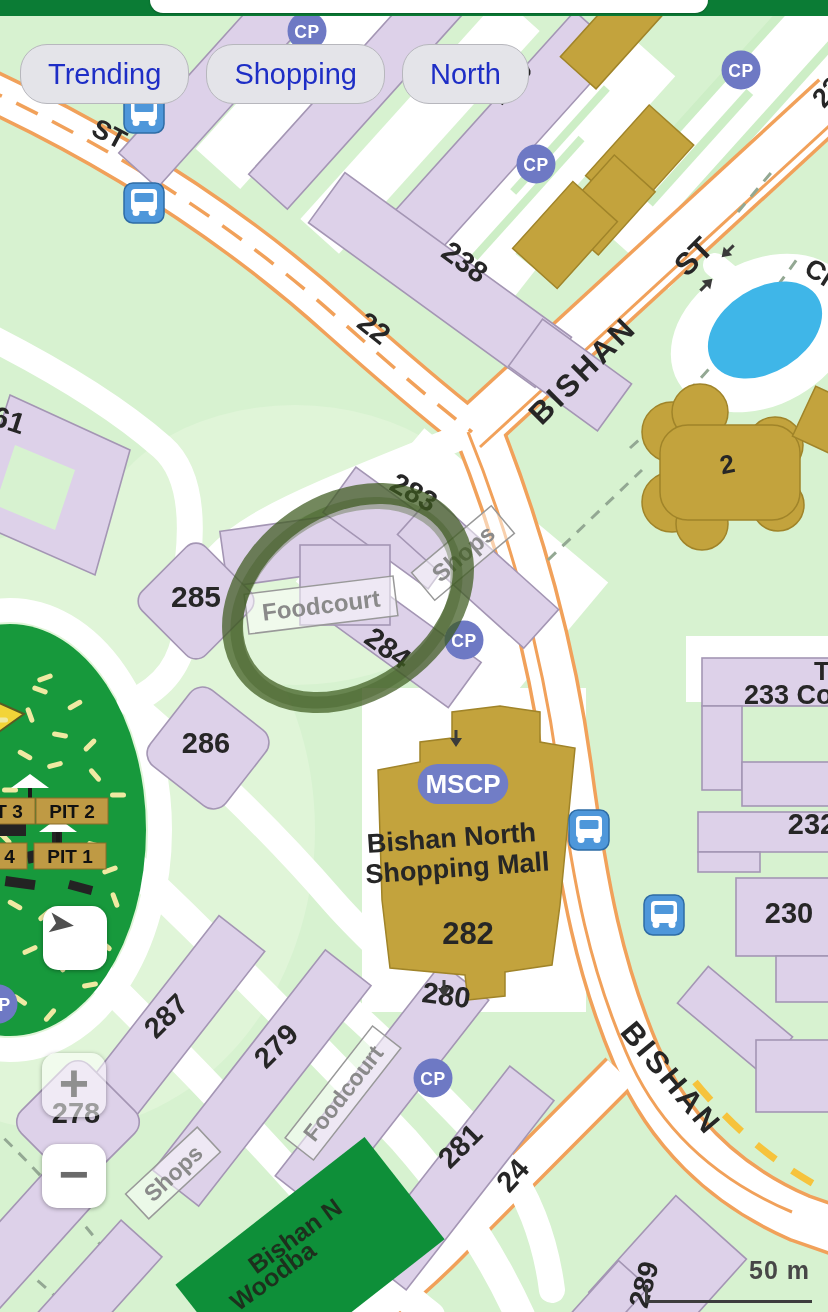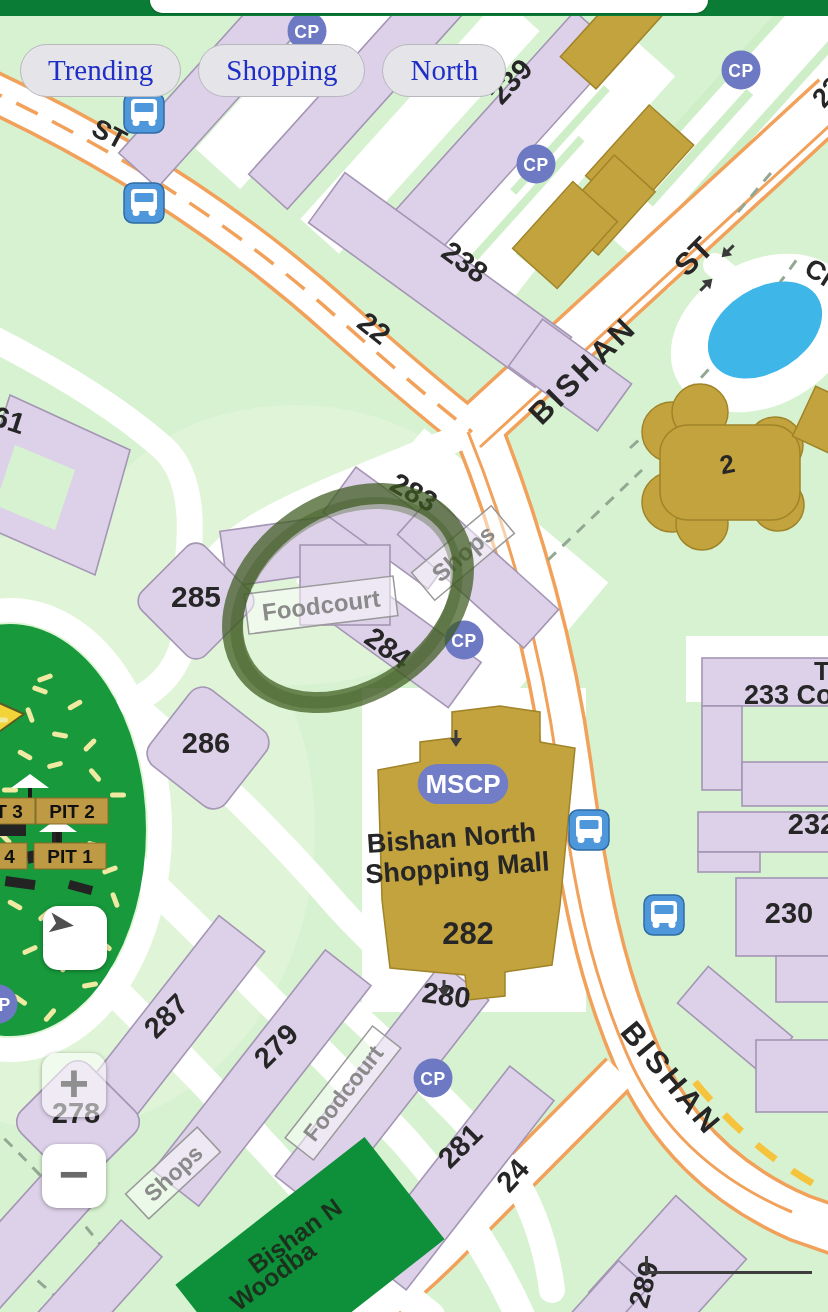--- a/index.html
+++ b/index.html
@@ -4,22 +4,22 @@
 <style>
   html,body{margin:0;padding:0;background:#888;}
   .screen{position:relative;width:828px;height:1312px;overflow:hidden;
     font-family:"Liberation Sans",sans-serif;background:#d7f2d0;}
   .screen svg{position:absolute;left:0;top:0;}
   svg text{font-family:"Liberation Sans",sans-serif;}
   .topbar{position:absolute;left:0;top:0;width:828px;height:16px;z-index:5;}
   .search-pill{position:absolute;left:150px;top:-18px;width:558px;height:31px;
     background:#fff;border-radius:13px;box-shadow:0 1px 2px rgba(0,0,0,.25);}
   .chips{position:absolute;left:20px;top:44px;display:flex;gap:17px;z-index:6;}
-  .chip{height:53px;padding:0 27px;border-radius:27px;background:#e4e4e9;
-    border:1px solid #b7b7bd;font-family:Liberation Serif, serif;
+  .chip{height:60px;padding:0 27px;border-radius:27px;background:#e4e4e9;
+    border:1px solid #b7b7bd;font-family:Liberation Sans, sans-serif;
     font-size:29px;color:#1e2ec6;display:flex;align-items:center;cursor:pointer;}
   .mapbtn{position:absolute;width:64px;height:64px;border-radius:15px;background:#fff;
     border:none;box-shadow:0 1px 4px rgba(0,0,0,.35);z-index:6;display:flex;
     align-items:center;justify-content:center;cursor:pointer;padding:0;}
   #locateBtn{left:43px;top:906px;}
   #zoomInBtn{left:42px;top:1053px;background:rgba(255,255,255,.55);}
   #zoomOutBtn{left:42px;top:1144px;}
   .zoom-glyph{font-size:52px;font-weight:700;line-height:1;color:#8f8f8f;
     font-family:"Liberation Sans",sans-serif;margin-top:-4px;}
   #zoomOutBtn .zoom-glyph{color:#6a6a6a;}
@@ -344,15 +344,16 @@
     </svg>
   </button>
   <button class="mapbtn" id="zoomInBtn">
     <span class="zoom-glyph">+</span>
   </button>
   <button class="mapbtn" id="zoomOutBtn">
     <span class="zoom-glyph">−</span>
   </button>
 
   <div class="scalebar">
+    <div class="scale-label">50 m</div>
     <div class="scale-line"></div>
   </div>
 </div>
 
 </body></html>

